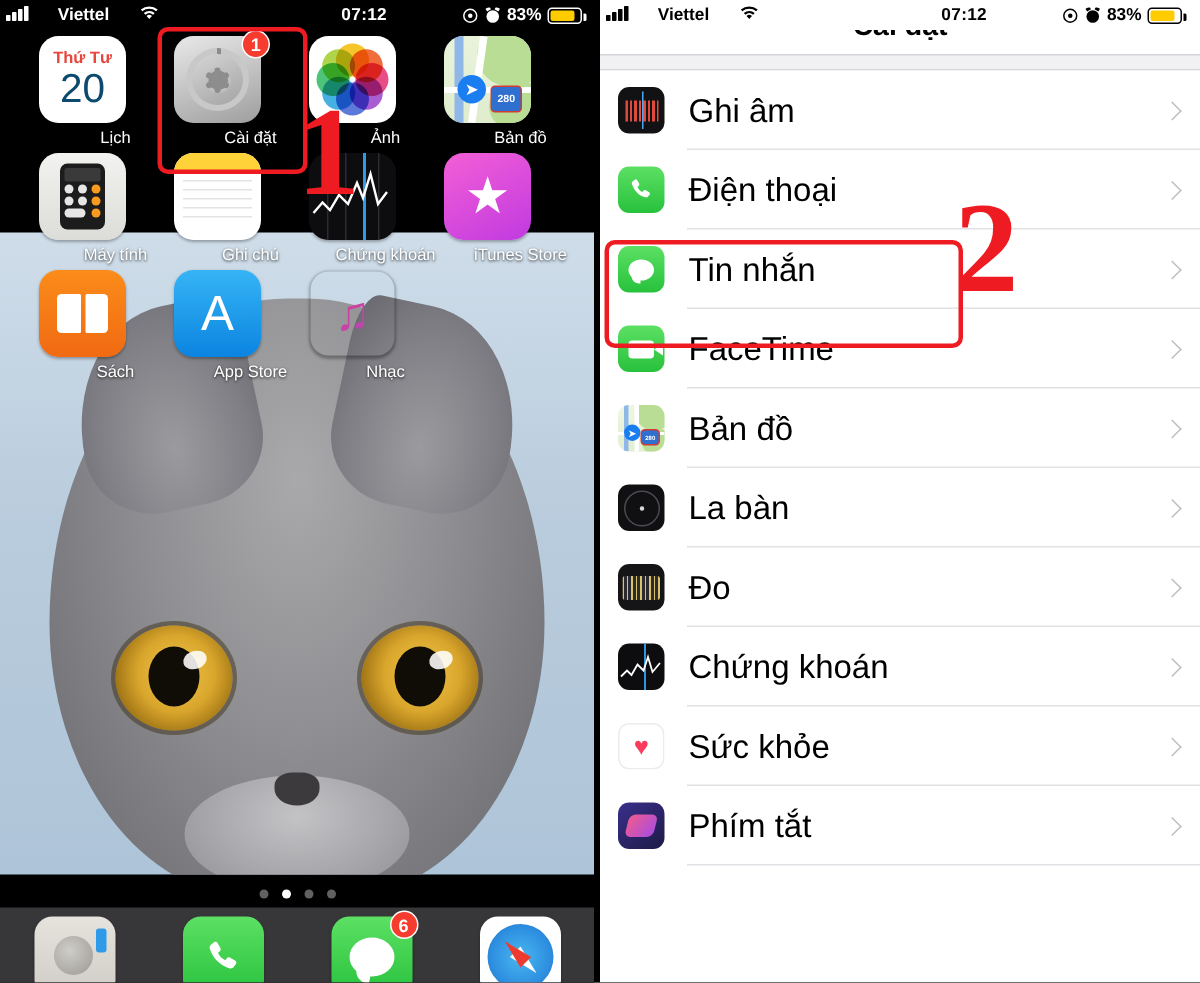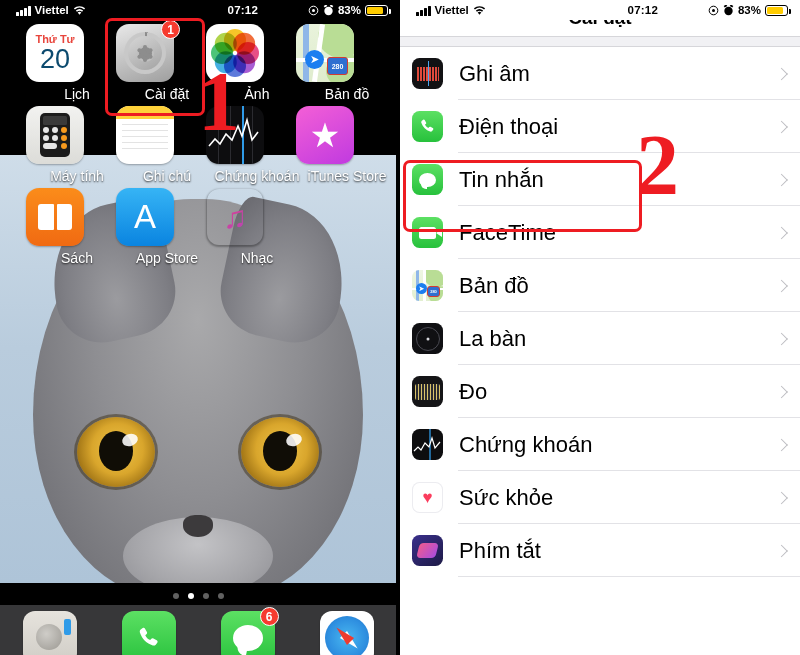--- a/index.html
+++ b/index.html
@@ -33,21 +33,21 @@
     width:150px;height:78px;border-radius:50%;
     background:radial-gradient(ellipse at 50% 35%,#c3c3c6 0%,#a5a5a9 60%,#8d8d92 100%);}
   .cat-nose{position:absolute;left:50%;top:316px;transform:translateX(-50%);
     width:30px;height:22px;background:#3c3a3c;border-radius:46% 46% 58% 58%;}
 
   
   .sb{position:absolute;left:0;top:0;width:396px;height:20px;display:flex;
     align-items:center;font-size:11.5px;font-weight:bold;z-index:6;}
   .sb.dark{color:#fff;background:#000;}
   .sb.light{color:#000;background:#fff;}
-  .sb-left{display:flex;align-items:flex-end;gap:4px;padding-left:16px;width:130px;}
+  .sb-left{display:flex;align-items:flex-start;gap:20px;padding-left:4px;width:130px;}
   .sb-mid{flex:1;text-align:right;letter-spacing:.2px;}
   .sb-right{display:flex;align-items:center;gap:4px;justify-content:flex-end;
     padding-right:8px;width:130px;}
   .bars{display:flex;align-items:flex-end;gap:1.5px;height:10px;}
   .bars i{width:2.5px;background:currentColor;border-radius:.5px;display:block;}
   .bars i:nth-child(1){height:4px}.bars i:nth-child(2){height:6px}
   .bars i:nth-child(3){height:8px}.bars i:nth-child(4){height:10px}
   .carrier{font-size:11.5px;font-weight:600;}
   .batt{width:23px;height:11px;border:1.2px solid currentColor;border-radius:3px;
     position:relative;padding:1px;box-sizing:border-box;}
@@ -55,21 +55,21 @@
     background:currentColor;border-radius:0 1px 1px 0;}
   .batt span{display:block;height:100%;width:83%;background:#ffcc00;border-radius:1.5px;}
   .pct{font-size:11.5px;font-weight:600;}
 
   
   .grid{position:absolute;left:0;top:20px;width:396px;z-index:4;}
   .row{display:flex;padding:4px 10px 0;}
   .app{width:90px;display:flex;flex-direction:column;align-items:center;position:relative;}
   .ic{width:58px;height:58px;border-radius:13px;position:relative;overflow:hidden;
     box-shadow:0 1px 2px rgba(0,0,0,.3);}
-  .lbl{margin-top:4px;font-size:14px;color:#fff;text-shadow:0 1px 2px rgba(0,0,0,.85);
+  .lbl{margin-top:4px;font-size:11px;color:#fff;text-shadow:0 1px 2px rgba(0,0,0,.85);
     white-space:nowrap;padding-left:44px;}
   .badge{position:absolute;right:10px;top:-4px;min-width:19px;height:19px;
     background:#f63b2f;border:1.5px solid #fff;border-radius:10px;color:#fff;
     font-size:12px;font-weight:bold;display:flex;align-items:center;justify-content:center;
     padding:0 3px;box-sizing:border-box;z-index:3;}
 
   
   .i-cal{background:#fff;display:flex;flex-direction:column;align-items:center;justify-content:center;}
   .i-cal .d1{color:#e8453c;font-size:11px;font-weight:600;line-height:1;margin-bottom:1px;}
   .i-cal .d2{color:#0c4a6e;font-size:27px;font-weight:300;line-height:1;}

